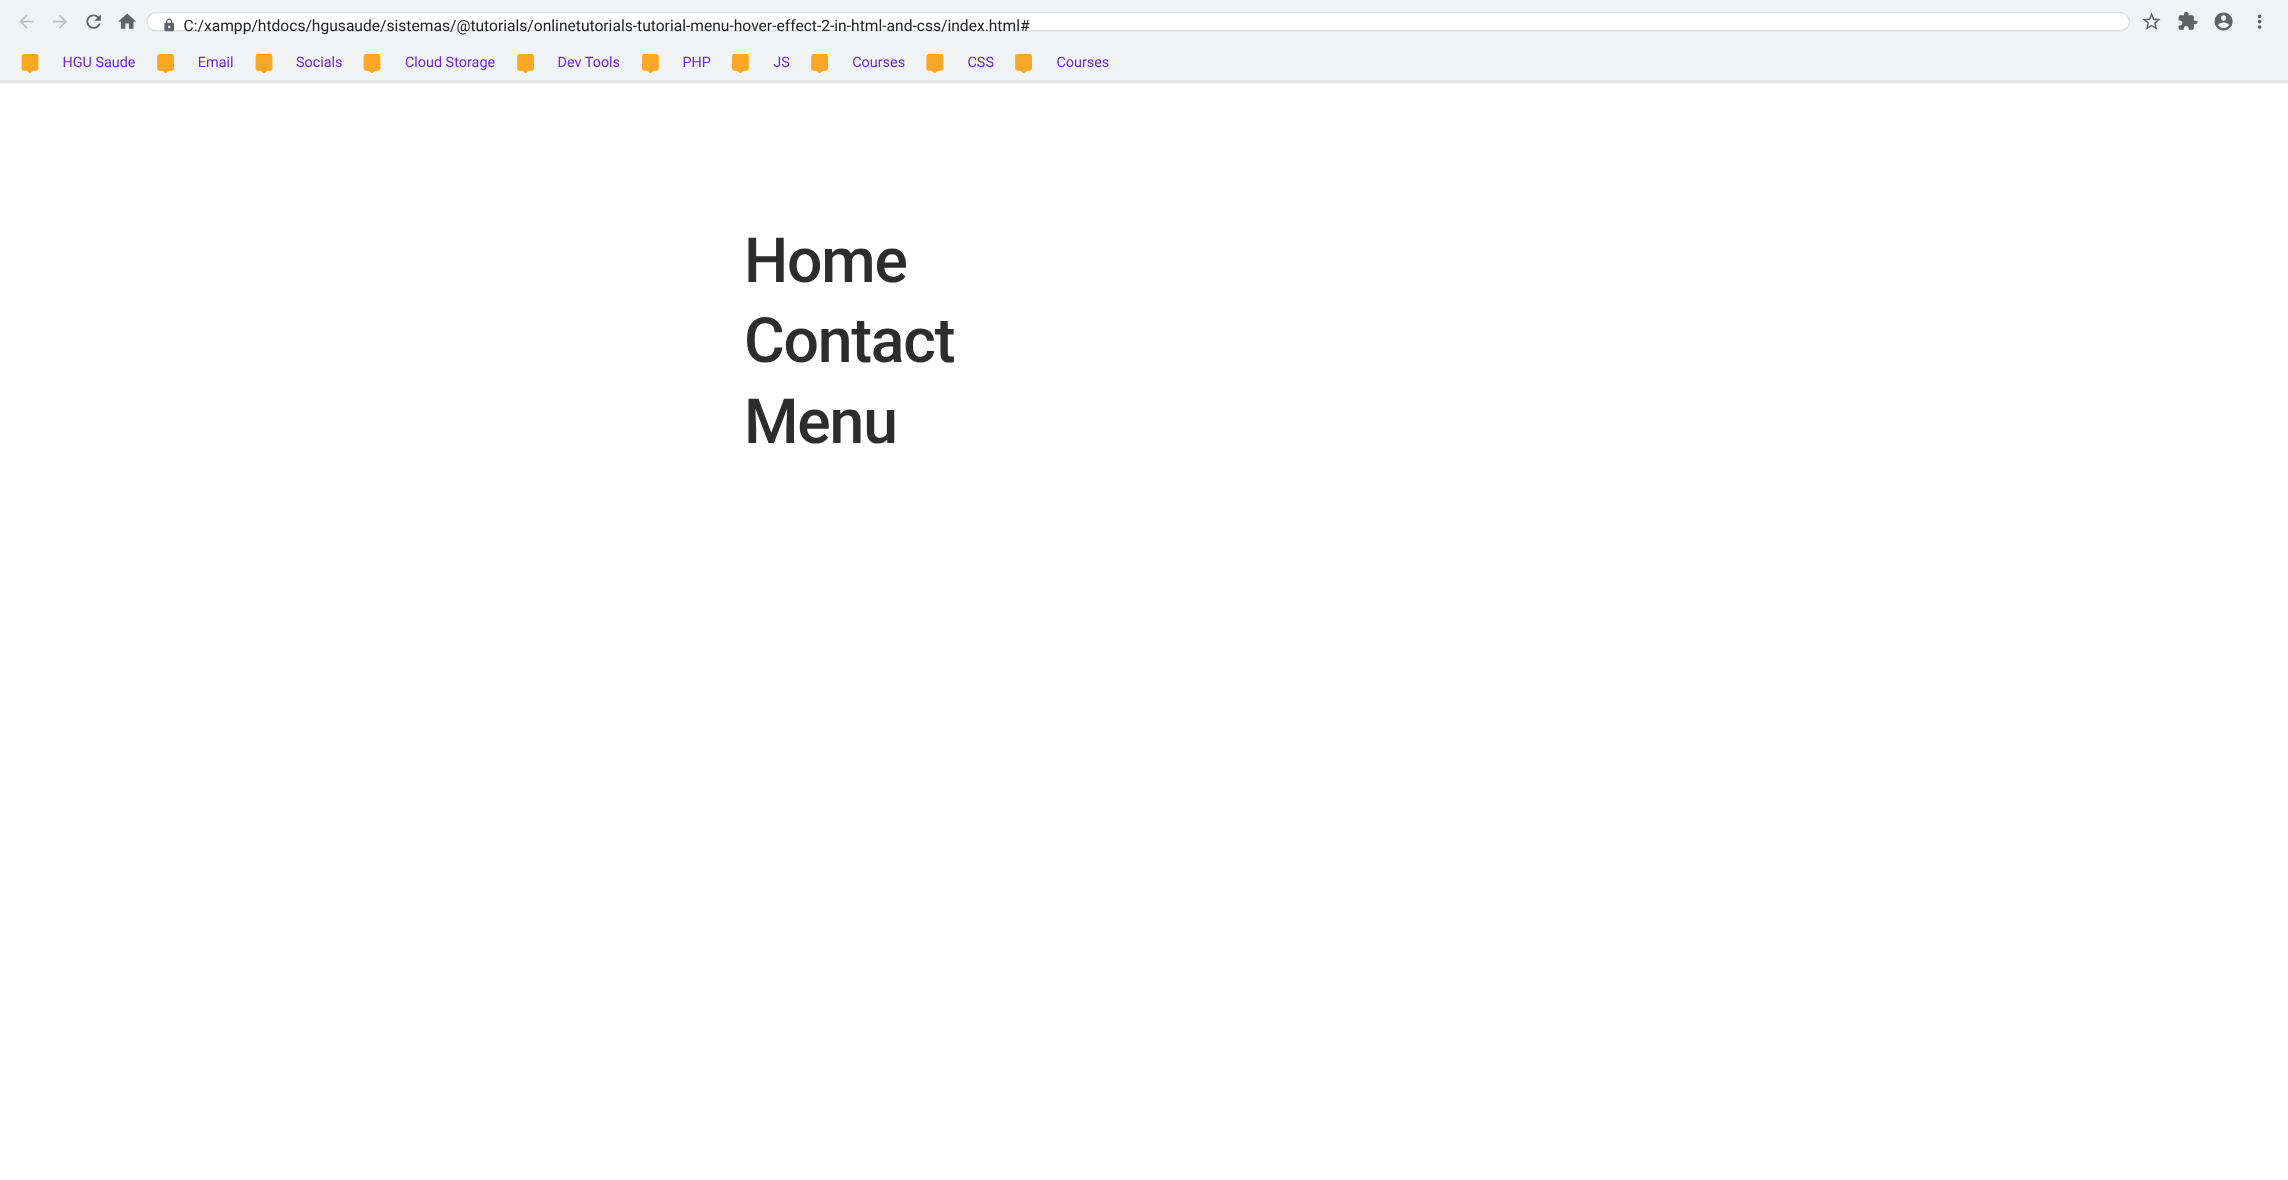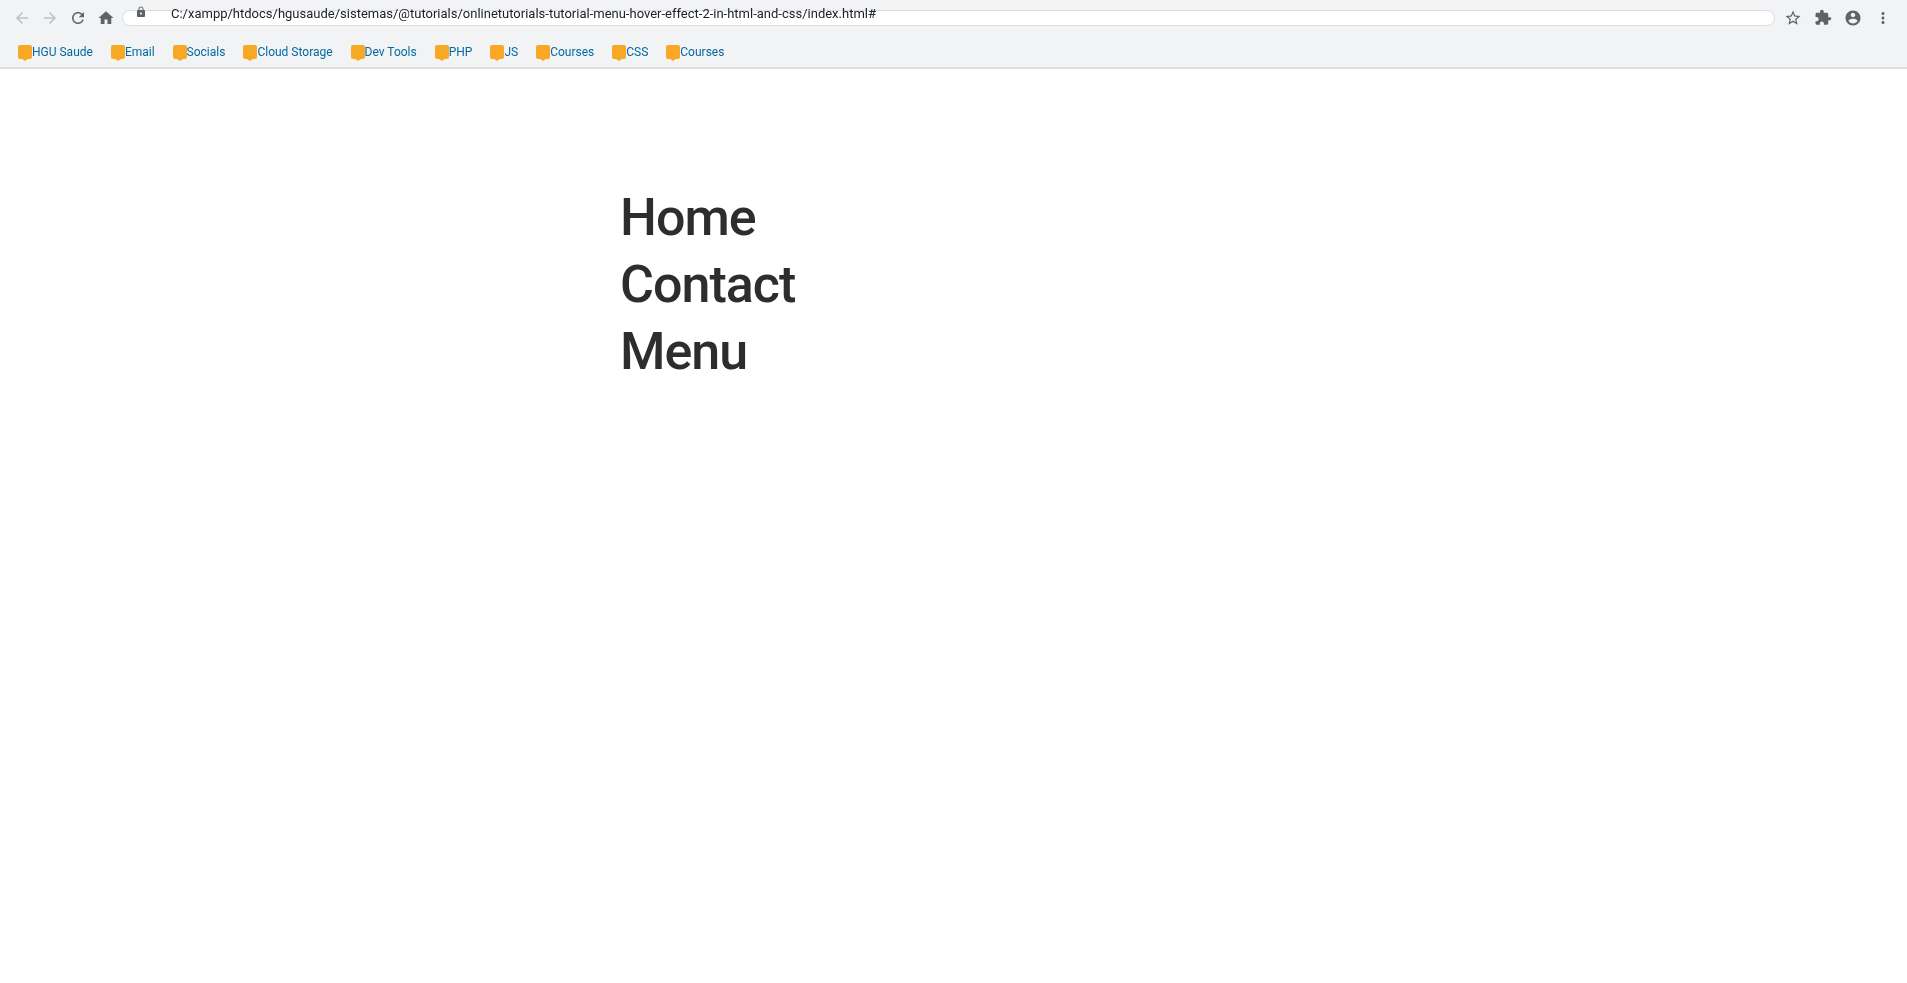--- a/index.html
+++ b/index.html
@@ -45,27 +45,27 @@
     }
 
     .nav-btn.disabled {
       color: #bdc1c6;
       cursor: default;
     }
 
     .address-bar-container {
       flex: 1;
       display: flex;
-      align-items: flex-end;
+      align-items: flex-start;
       background: #ffffff;
       border: 1px solid #dadce0;
       border-radius: 20px;
       padding: 4px 12px;
       height: 16px;
-      gap: 24px;
+      gap: 6px;
     }
 
     .address-lock {
       color: #5f6368;
       font-size: 12px;
     }
 
     .address-text {
       flex: 1;
       font-size: 13px;
@@ -101,26 +101,26 @@
       align-items: center;
       padding: 4px 10px;
       gap: 2px;
       height: 32px;
       border-bottom: 1px solid #e0e0e0;
     }
 
     .bookmark-item {
       display: flex;
       align-items: center;
-      gap: 0;
+      gap: 20px;
       padding: 3px 8px;
       border-radius: 4px;
       cursor: pointer;
       font-size: 12px;
-      color: #0369a1;
+      color: #6d28d9;
       white-space: nowrap;
     }
 
     .bookmark-icon {
       width: 14px;
       height: 14px;
       background: #f9a825;
       border-radius: 2px;
       flex-shrink: 0;
       position: relative;

